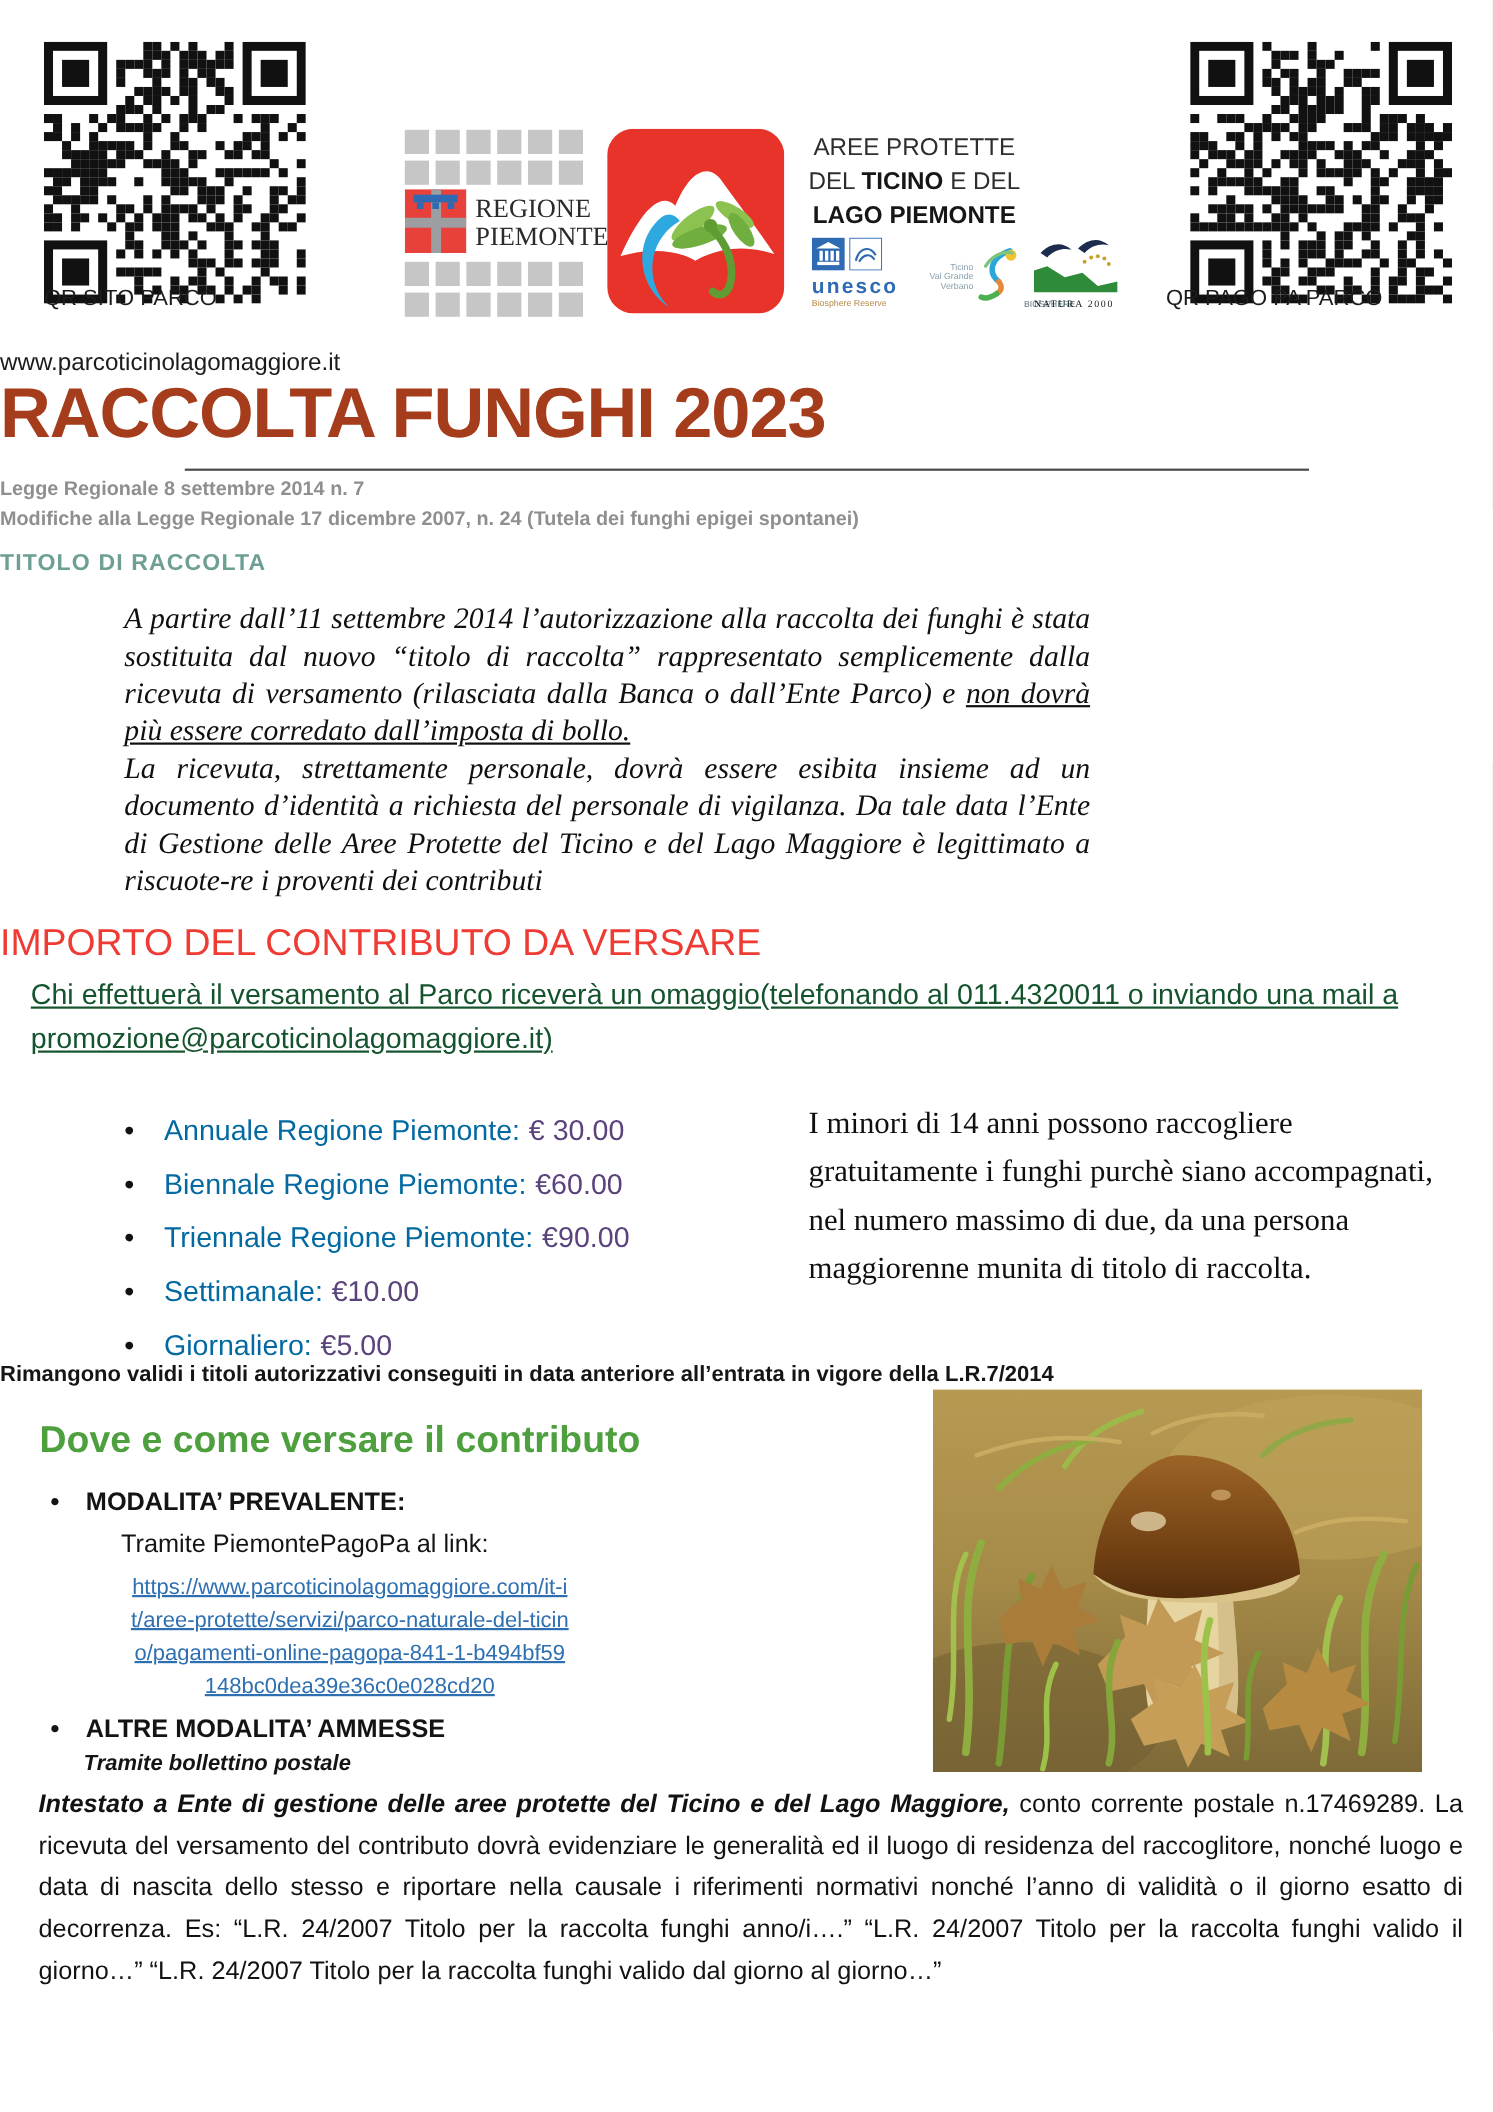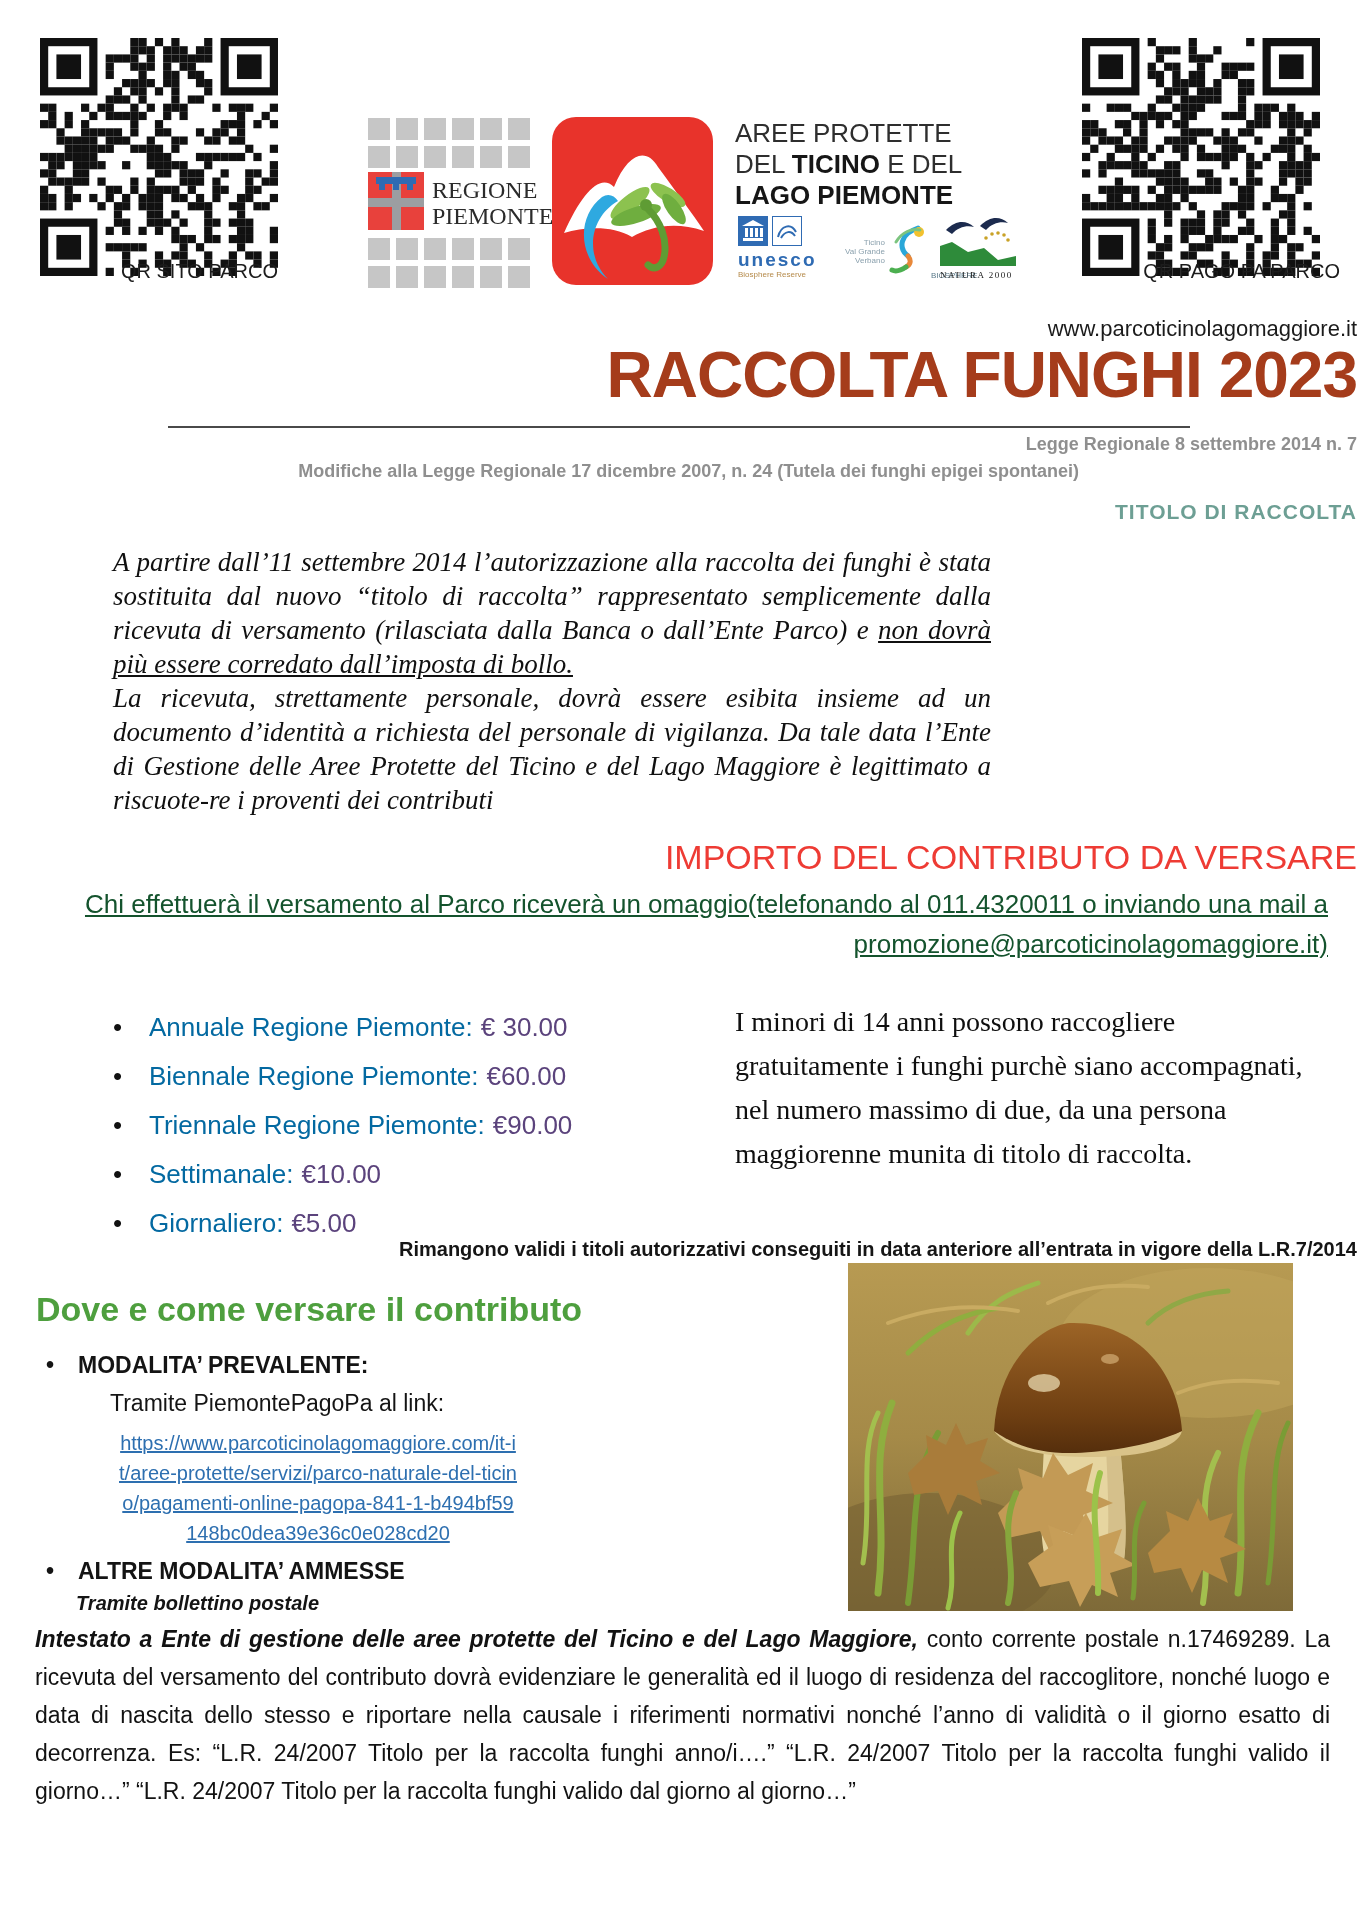--- a/index.html
+++ b/index.html
@@ -1,34 +1,34 @@
 <!DOCTYPE html>
 <html><head>
 <meta charset="utf-8">
 <style>
   html,body{margin:0;padding:0;background:#e9e9e9;}
   .page{position:relative;width:1357px;height:1920px;margin:0 auto;background:#ffffff;
         font-family:"Liberation Sans",sans-serif;overflow:hidden;color:#111;}
   .abs{position:absolute;}
-  .center{text-align:right;}
+  .center{text-align:left;}
 
   
   .qr-box{width:238px;height:238px;}
   .qr-box svg{display:block;width:100%;height:100%;}
   .qr-label{font-size:20px;color:#1c1c1c;}
 
   
   .rp-grid{display:flex;flex-direction:column;gap:6px;}
   .rp-row{display:flex;gap:6px;}
   .rp-sq{width:22px;height:22px;background:#c6c6c6;}
   .rp-band{display:flex;align-items:center;gap:8px;height:58px;}
   .rp-text{font-family:"Liberation Serif",serif;font-size:24px;line-height:26px;color:#2b2b2b;white-space:nowrap;}
 
   
-  .ap-line{font-size:26px;line-height:31px;color:#2e2e2e;letter-spacing:0px;white-space:nowrap;}
+  .ap-line{font-size:22px;line-height:31px;color:#2e2e2e;letter-spacing:0px;white-space:nowrap;text-align:center;}
   .ap-bold{font-weight:bold;color:#161616;}
 
   
   .unesco-row{display:flex;gap:4px;}
   .unesco-word{font-size:19px;font-weight:bold;color:#2f6bb3;letter-spacing:2px;line-height:20px;}
   .tiny{font-size:8px;color:#8aa0ad;line-height:9px;}
   .bios-wrap{display:flex;align-items:center;gap:3px;}
   .natura-text{font-family:"Liberation Serif",serif;font-size:9px;letter-spacing:1.5px;color:#222;}
 
   .site-url{font-size:22px;color:#1b1b1b;}

